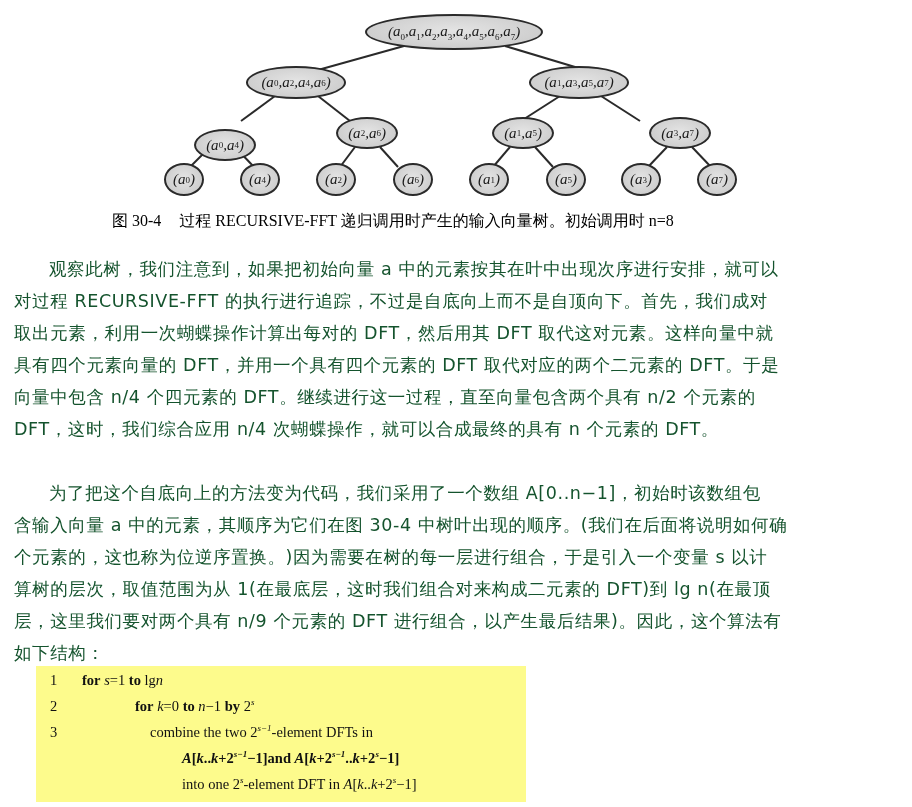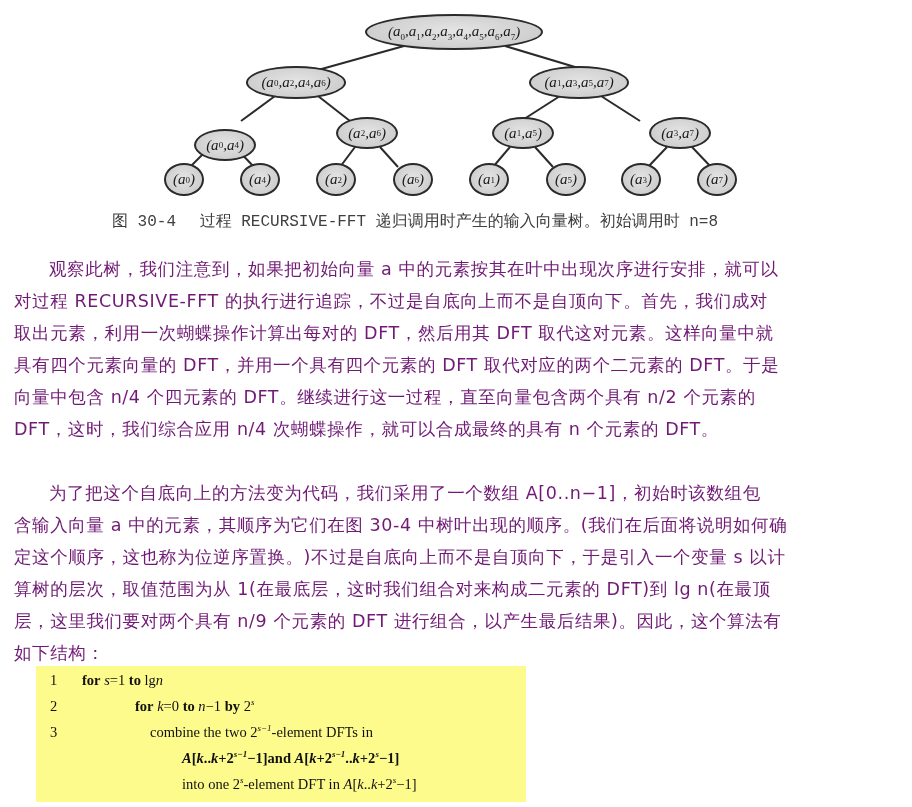--- a/index.html
+++ b/index.html
@@ -17,29 +17,29 @@
     font-style: italic;
     font-size: 15px;
     color: #1a1a1a;
     white-space: nowrap;
   }
   .node sub { font-size: 9px; font-style: normal; }
   svg.edges { position: absolute; left: 0; top: 0; }
 
   .caption {
     position: absolute; left: 112px; top: 211px;
-    font-family: Liberation Mono, monospace;
-    font-size: 16px; color: #404040; white-space: nowrap;
+    font-family: Liberation Serif, serif;
+    font-size: 16px; color: #000000; white-space: nowrap;
   }
   .caption .fig { margin-right: 14px; }
 
   .para {
     position: absolute; left: 14px; width: 888px;
     font-family: "DejaVu Sans", "Liberation Sans", sans-serif;
-    font-size: 17.5px; line-height: 32px; color: #701a75;
+    font-size: 17.5px; line-height: 32px; color: #14532d;
     letter-spacing: 0.6px;
     text-align: justify;
   }
   .para .line { display: block; white-space: nowrap; height: 32px; }
   .para .line.indent { padding-left: 35px; }
   #para1 { top: 253px; }
   #para2 { top: 477px; }
 
   #code {
     position: absolute; left: 36px; top: 666px; width: 490px; height: 136px;
@@ -123,21 +123,21 @@
   <span class="line">对过程 RECURSIVE-FFT 的执行进行追踪，不过是自底向上而不是自顶向下。首先，我们成对</span>
   <span class="line">取出元素，利用一次蝴蝶操作计算出每对的 DFT，然后用其 DFT 取代这对元素。这样向量中就</span>
   <span class="line">具有四个元素向量的 DFT，并用一个具有四个元素的 DFT 取代对应的两个二元素的 DFT。于是</span>
   <span class="line">向量中包含 n/4 个四元素的 DFT。继续进行这一过程，直至向量包含两个具有 n/2 个元素的</span>
   <span class="line">DFT，这时，我们综合应用 n/4 次蝴蝶操作，就可以合成最终的具有 n 个元素的 DFT。</span>
 </div>
 
 <div class="para" id="para2">
   <span class="line indent">为了把这个自底向上的方法变为代码，我们采用了一个数组 A[0..n−1]，初始时该数组包</span>
   <span class="line">含输入向量 a 中的元素，其顺序为它们在图 30-4 中树叶出现的顺序。(我们在后面将说明如何确</span>
-  <span class="line">定这个顺序，这也称为位逆序置换。)不过是自底向上而不是自顶向下，于是引入一个变量 s 以计</span>
+  <span class="line">个元素的，这也称为位逆序置换。)因为需要在树的每一层进行组合，于是引入一个变量 s 以计</span>
   <span class="line">算树的层次，取值范围为从 1(在最底层，这时我们组合对来构成二元素的 DFT)到 lg n(在最顶</span>
   <span class="line">层，这里我们要对两个具有 n/9 个元素的 DFT 进行组合，以产生最后结果)。因此，这个算法有</span>
   <span class="line">如下结构：</span>
 </div>
 
 <div id="code">
 
   <div class="code-line" style="top:6px; left:0; width:490px;">
     <span class="lnum">1</span>
     <span style="position:absolute; left:46px;">

